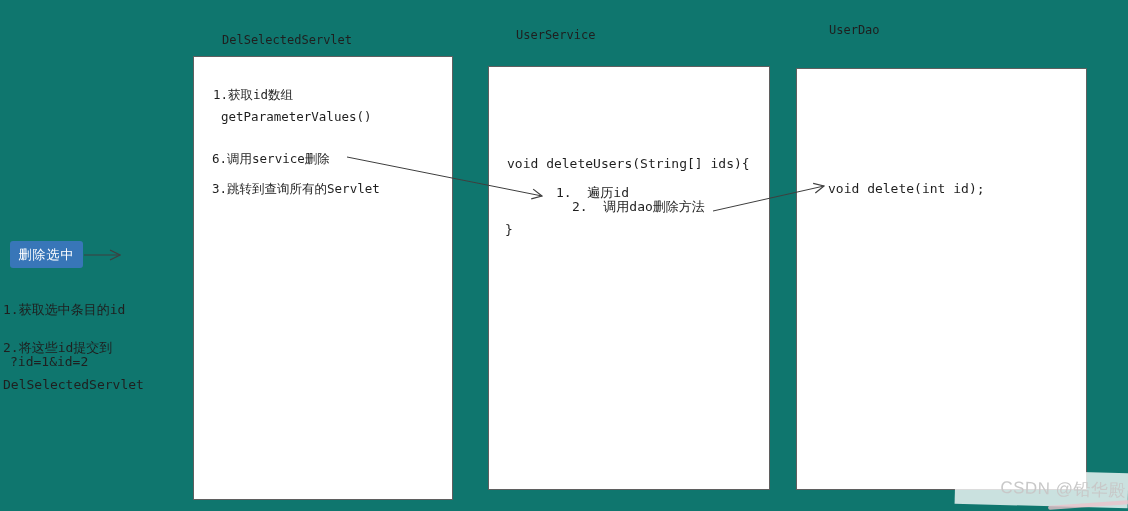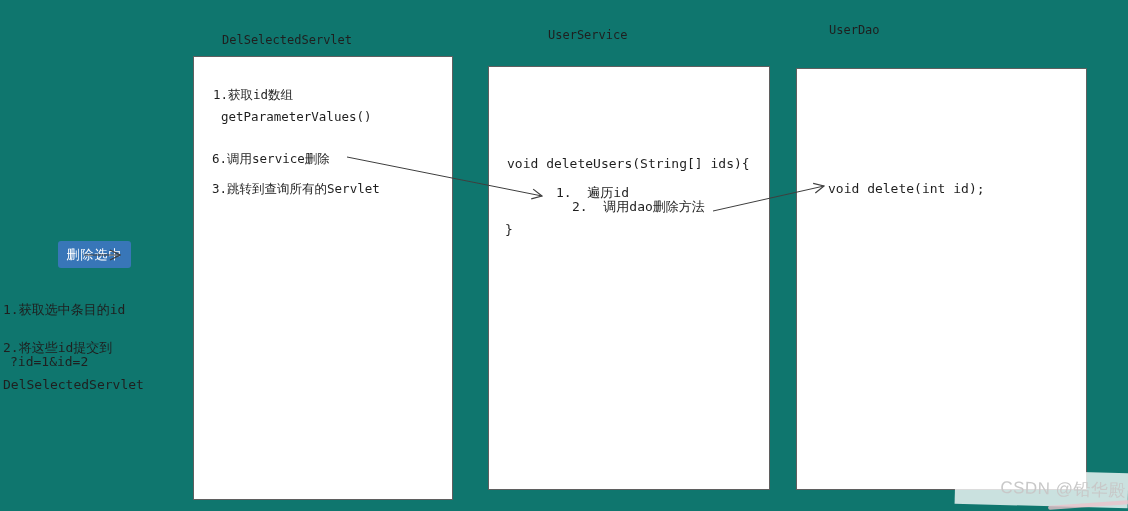--- a/index.html
+++ b/index.html
@@ -50,21 +50,20 @@
     border-radius: 3px;
     color: #ffffff;
     font-size: 13px;
     font-family: "DejaVu Sans Mono", "Liberation Mono", monospace;
     letter-spacing: 1px;
     display: flex;
     align-items: center;
     justify-content: center;
     cursor: pointer;
     padding: 0;
-    margin-left: 48px;
   }
   .arrow-layer {
     position: absolute;
     left: 0; top: 0;
     width: 1128px; height: 511px;
     pointer-events: none;
   }
   .watermark {
     position: absolute;
     left: 955px;
@@ -95,21 +94,21 @@
     border-radius: 2px;
     transform: rotate(-4deg);
   }
 </style>
 </head>
 <body>
 
 <div class="canvas">
 
   <div class="box-title" style="left:222px; top:33px;">DelSelectedServlet</div>
-  <div class="box-title" style="left:548px; top:28px;">UserService</div>
+  <div class="box-title" style="left:516px; top:28px;">UserService</div>
   <div class="box-title" style="left:829px; top:23px;">UserDao</div>
 
   <div class="box" style="left:193px; top:56px; width:260px; height:444px;"></div>
   <div class="box" style="left:488px; top:66px; width:282px; height:424px;"></div>
   <div class="box" style="left:796px; top:68px; width:291px; height:422px;"></div>
 
   <div class="txt txt-sm" style="left:213px; top:87px;">1.获取id数组</div>
   <div class="txt txt-sm" style="left:221px; top:109px;">getParameterValues()</div>
   <div class="txt txt-sm" style="left:212px; top:151px;">6.调用service删除</div>
   <div class="txt txt-sm" style="left:212px; top:181px;text-align:center;">3.跳转到查询所有的Servlet</div>

